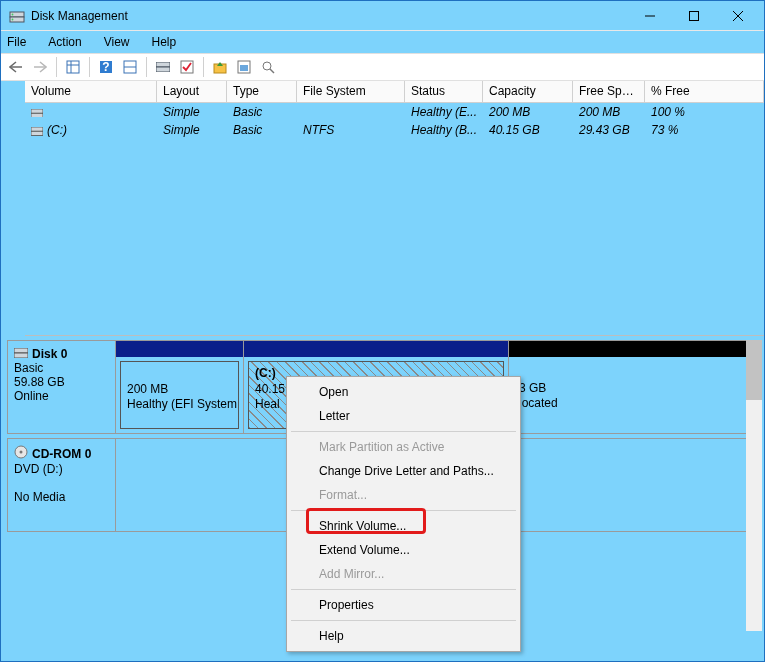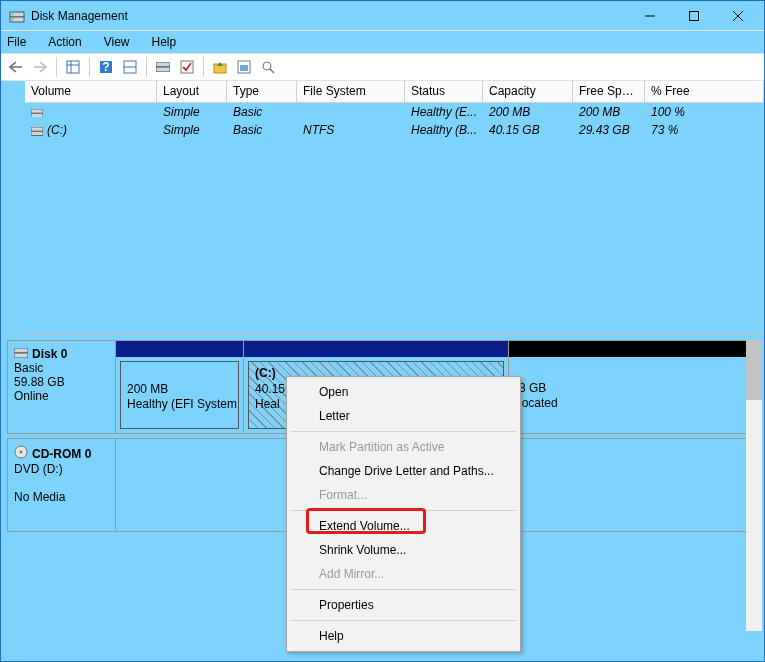--- a/index.html
+++ b/index.html
@@ -266,22 +266,22 @@
 </div>
 
 <div class="context">
   <div class="ctx-item">Open</div>
   <div class="ctx-item">Letter</div>
   <div class="ctx-sep"></div>
   <div class="ctx-item disabled">Mark Partition as Active</div>
   <div class="ctx-item">Change Drive Letter and Paths...</div>
   <div class="ctx-item disabled">Format...</div>
   <div class="ctx-sep"></div>
+  <div class="ctx-item">Shrink Volume...</div>
   <div class="ctx-item">Extend Volume...</div>
-  <div class="ctx-item">Shrink Volume...</div>
   <div class="ctx-item disabled">Add Mirror...</div>
   <div class="ctx-sep"></div>
   <div class="ctx-item">Properties</div>
   <div class="ctx-sep"></div>
   <div class="ctx-item">Help</div>
 </div>
 
 <div class="highlight" style="left:306px; top:508px; width:120px; height:26px;"></div>
 
 </body></html>

